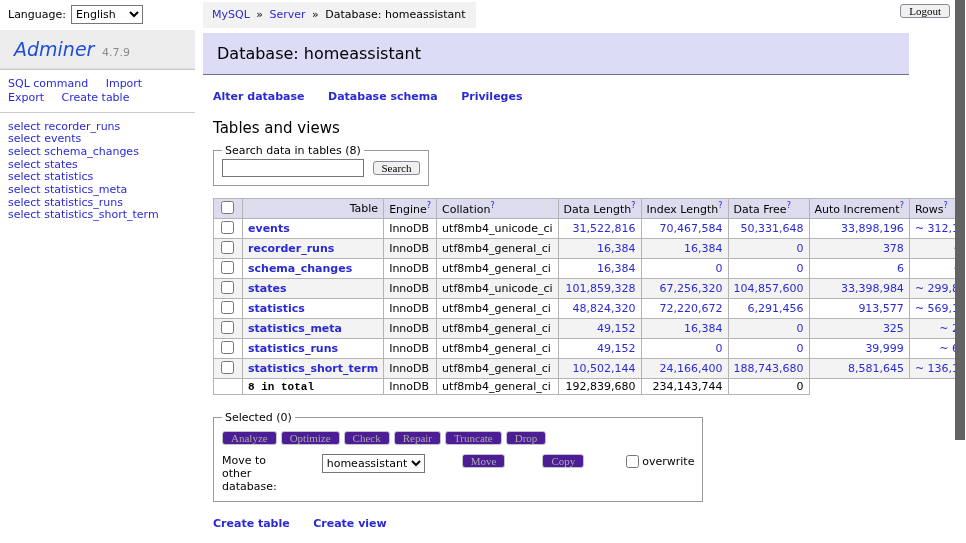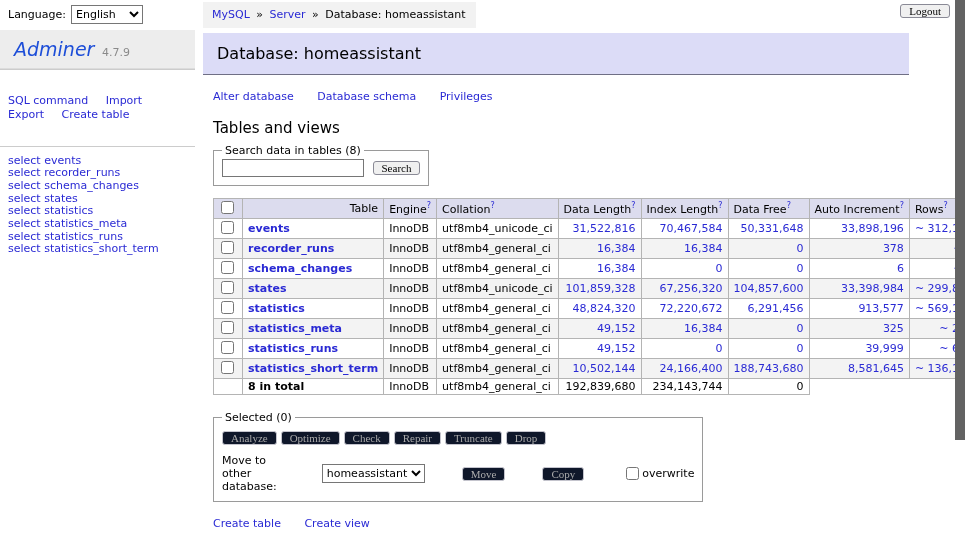--- a/index.html
+++ b/index.html
@@ -12,75 +12,75 @@
   a { color:#2a2ad4; text-decoration:none; cursor:pointer; }
   select {
     font-family:"DejaVu Sans","Liberation Sans",sans-serif; font-size:11px;
     border:1px solid #767676; background:#fff; height:19px;
   }
   button {
     font-family:Liberation Serif, serif; font-size:11px;
     background:#f0f0f0; border:1px solid #8a8a96; border-radius:3px;
     padding:0 8px; color:#000; cursor:pointer;
   }
-  button:disabled { color:#aaa; border-color:#c4c4cd; background:#0f172a; }
+  button:disabled { color:#aaa; border-color:#c4c4cd; background:#4c1d95; }
   input[type=checkbox]{ width:13px; height:13px; margin:1px 3px 1px 2px; }
 
   
   .lang { position:absolute; top:5px; left:8px; }
   .lang select { width:72px; margin-left:5px; }
   .logout-btn { position:absolute; top:4px; right:16px; }
 
   
   .sidebar { position:absolute; left:0; top:30px; width:195px; }
   .logo { background:#ededed; border-bottom:1px solid #dcdcdc; padding:8px 14px; height:39px; }
   .logo .name { font-style:italic; font-size:19px; color:#1d4ed8; }
   .logo .ver { font-size:11px; color:#8a8a8a; margin-left:4px; }
   .dbrow { padding:11px 8px 10px; }
   .dbrow select { width:112px; margin-left:5px; }
-  .side-links { border-top:1px solid #ccc; border-bottom:1px solid #ccc; padding:24px 8px; line-height:1.25; }
+  .side-links { border-top:1px solid #ccc; border-bottom:1px solid #ccc; padding:7px 8px; line-height:1.25; }
   .side-links a { margin-right:14px; white-space:nowrap; display:inline-block; }
   .table-list { padding:8px; }
   .table-list a { display:block; line-height:12.7px; }
 
   
   .main { position:absolute; left:203px; top:0; width:706px; }
   .breadcrumb { display:inline-block; background:#f2f2f2; padding:6px 10px 7px 9px; margin-top:2px; }
   .breadcrumb .sep { margin:0 3px; color:#000; }
   h2.title { margin:5px 0 0; background:#dcdcf7; border-bottom:1px solid #6f6f85;
              padding:11px 14px; font-size:16px; font-weight:normal; }
   .plinks { margin:15px 0 0 10px; }
-  .plinks a { margin-right:20px; }
+  .plinks a { margin-right:20px;font-weight:bold; }
   h3 { font-weight:normal; font-size:15px; margin:16px 0 0 10px; }
 
   fieldset { display:inline-block; border:1px solid #9a9a9a; margin:7px 0 0 10px; padding:2px 8px 8px; }
   legend { font-size:11px; padding:0 3px; }
   .search input[type=text] { width:142px; height:18px; border:1px solid #767676; font-size:11px; }
   .search button { margin-left:5px; }
 
   table { border-collapse:collapse; margin:12px 0 0 10px; }
   th, td { border:1px solid #b4b4b4; padding:1px 5px; font-size:11px; height:16px; white-space:nowrap; }
   thead th { background:#dcdcee; font-weight:normal; text-align:left; }
   thead th.thname { font-weight:normal; text-align:right; }
   sup.help { font-size:8px; }
   sup.help a { color:#2a2ad4; }
   tbody tr:nth-child(even) td { background:#f3f3f3; }
   tbody tr.total td { background:#fff; }
   td.num { text-align:right; color:#2a2ad4; }
   tr.total td.num { color:#000; }
   a.tbl { font-weight:bold; }
-  td.bold { font-weight:bold; }
+  td.bold { font-weight:bold;font-family:Liberation Mono, monospace; }
   .col-check{width:19px} .col-table{width:118px} .col-engine{width:44px} .col-coll{width:95px}
   .col-dlen{width:70px} .col-ilen{width:70px} .col-free{width:64px} .col-ainc{width:76px}
   .col-rows{width:62px}
 
   .selected-box { width:403px; margin-top:16px; }
   .btnrow { margin:5px 0 9px; }
   .btnrow button { margin-right:4px; }
-  .moverow { display:flex; align-items:center;gap:32px; }
+  .moverow { display:flex; align-items:flex-start;gap:32px; }
   .moverow .mlabel { margin-right:6px; }
   .moverow select { width:110px; }
   .moverow button { margin-left:5px; }
   .moverow .ovw { margin-left:8px; display:flex; align-items:center; }
 
   
   .scrollbar { position:absolute; right:0; top:0; width:11px; height:543px; background:#fff; }
   .scroll-thumb { position:absolute; top:0; left:0; width:10px; height:440px; background:#636363; }
 </style>
 </head>
@@ -99,22 +99,22 @@
     <span class="name">Adminer</span>
     <span class="ver">4.7.9</span>
   </div>
   <div class="side-links">
     <a>SQL command</a>
     <a>Import</a>
     <a>Export</a>
     <a>Create table</a>
   </div>
   <div class="table-list" id="table-list">
+      <a>select recorder_runs</a>
       <a>select events</a>
-      <a>select recorder_runs</a>
       <a>select schema_changes</a>
       <a>select states</a>
       <a>select statistics</a>
       <a>select statistics_meta</a>
       <a>select statistics_runs</a>
       <a>select statistics_short_term</a>
     </div>
 </div>
 
 <div class="main">

